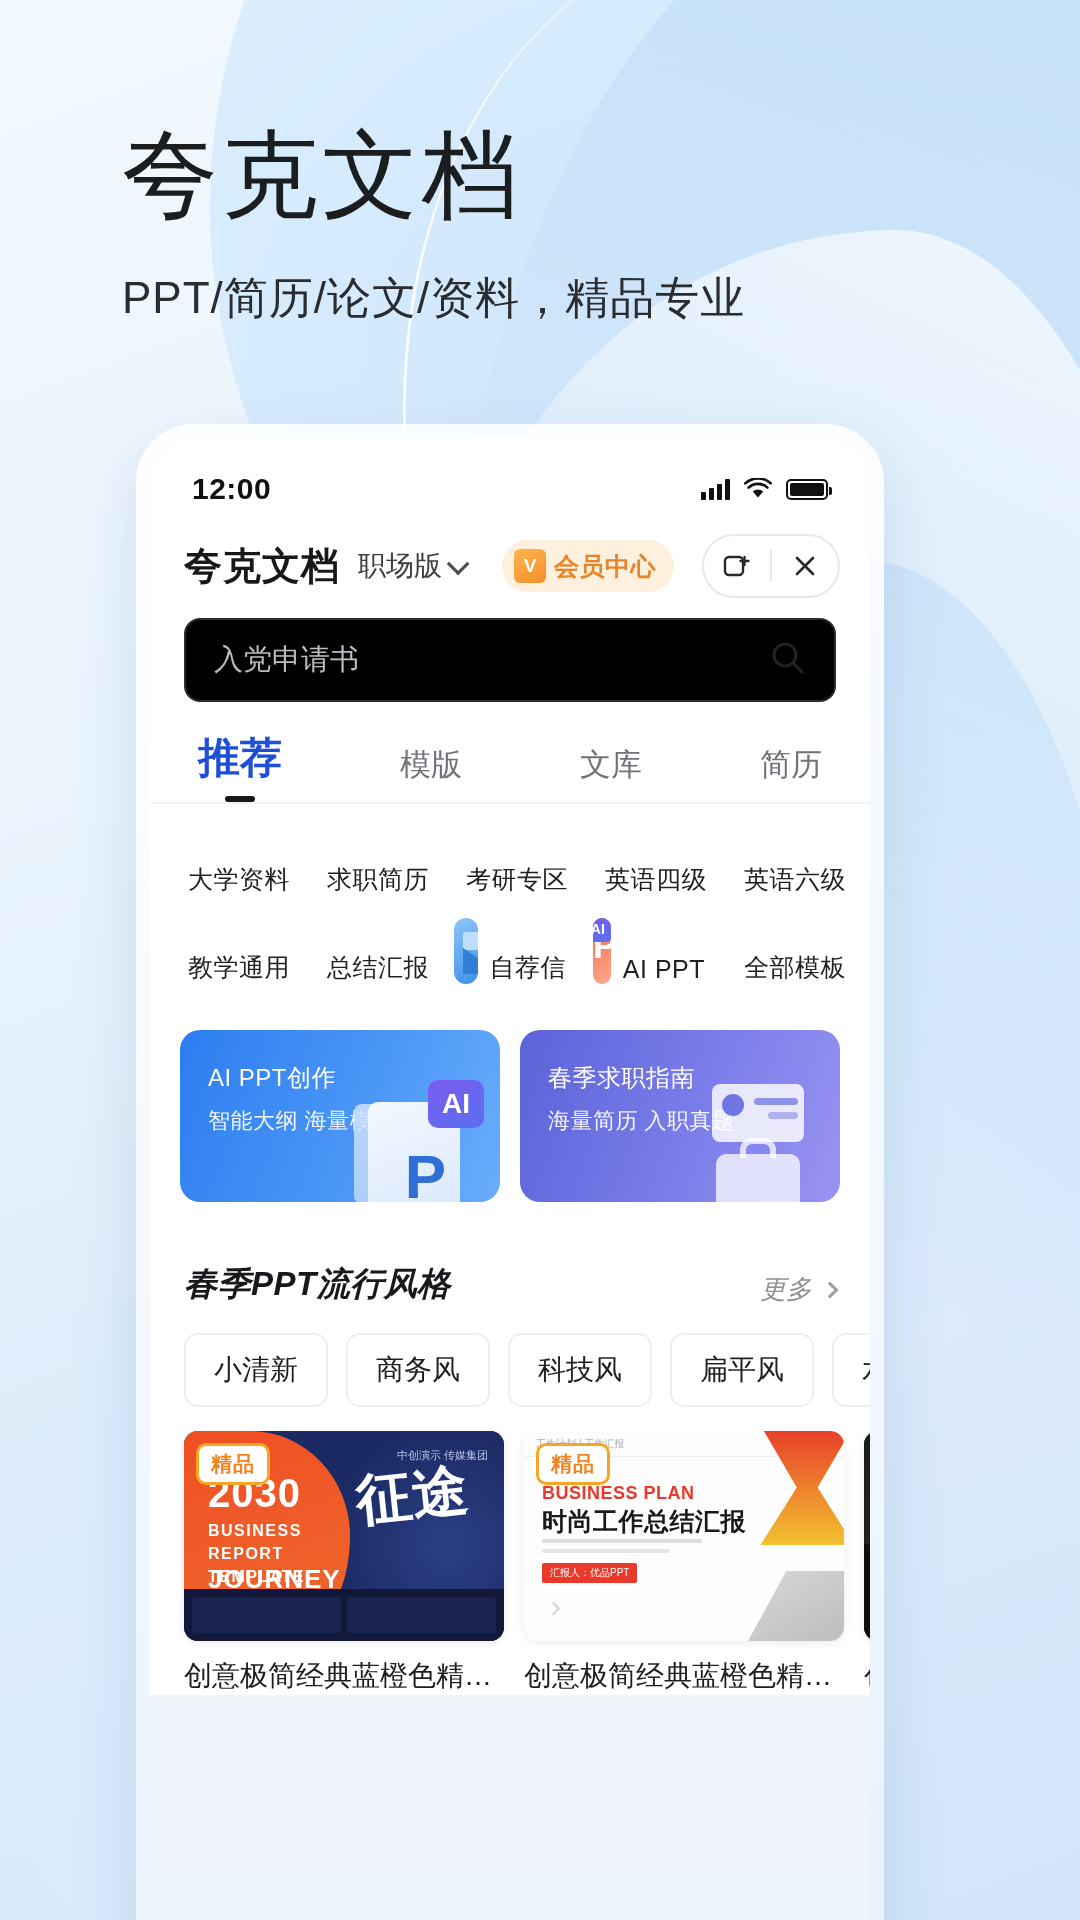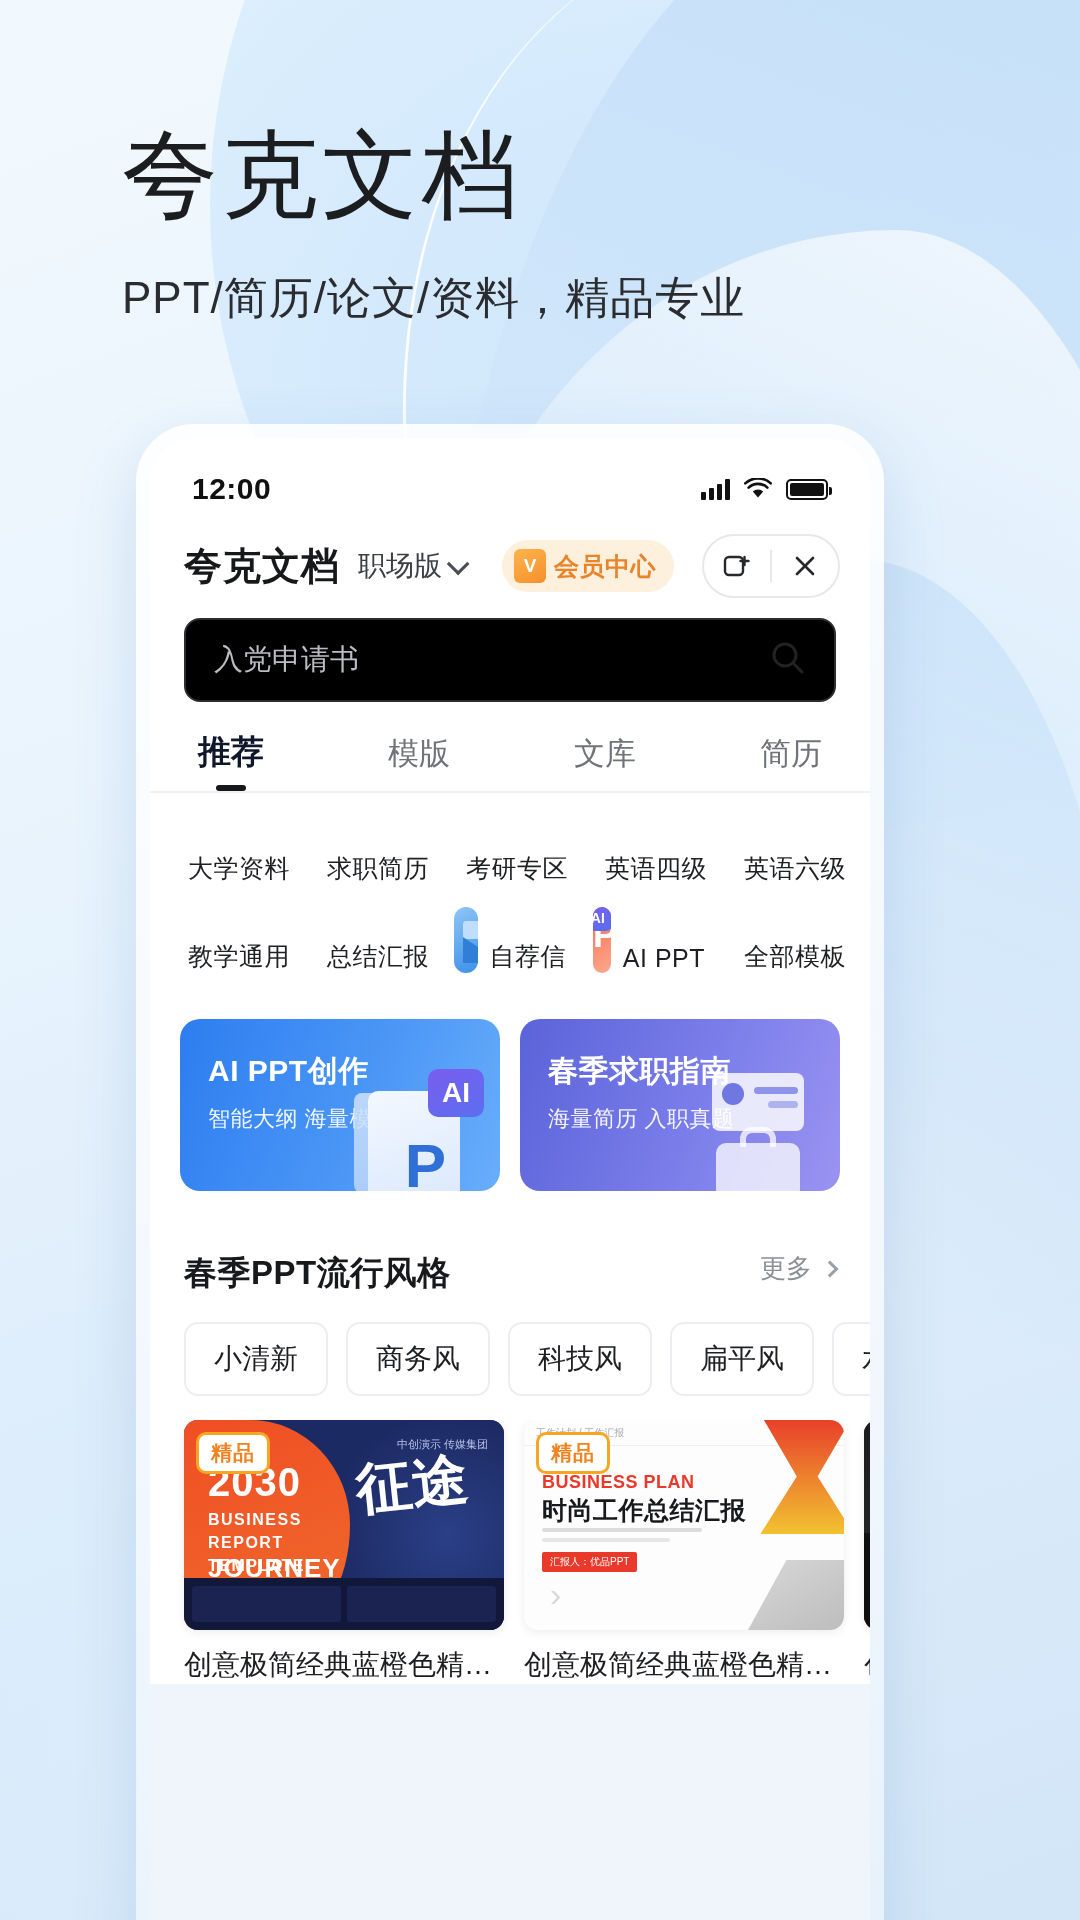--- a/index.html
+++ b/index.html
@@ -150,21 +150,21 @@
   }
   .search-placeholder { font-size: 29px; color: #b9bcc1; }
 
   
   .tabs {
     display: flex; align-items: flex-end; justify-content: space-between;
     padding: 28px 48px 0 48px;
     border-bottom: 2px solid #f0f1f3;
   }
   .tab { font-size: 31px; color: #70747a; padding-bottom: 16px; position: relative; }
-  .tab.active { color: #0f172a; font-weight: 700; font-size: 33px; }
+  .tab.active { color: #1d4ed8; font-weight: 700; font-size: 42px; }
   .tab.active::after {
     content: ""; position: absolute; left: 50%; transform: translateX(-50%);
     bottom: 0; width: 30px; height: 6px; background: #16181b; border-radius: 3px;
   }
 
   
   .grid { padding: 26px 26px 6px 26px; }
   .grid-row { display: flex; justify-content: space-between; margin-bottom: 22px; }
   .grid-cell { width: 112px; display: flex; align-items: flex-end; gap: 12px; }
   .tile { width: 66px; height: 66px; border-radius: 18px; position: relative; overflow: hidden; }
@@ -228,21 +228,21 @@
   .t-all i:nth-child(3){left:4px;bottom:5px}.t-all i:nth-child(4){right:4px;bottom:5px}
 
   
   .banners { display: flex; gap: 20px; padding: 18px 30px 26px 30px; }
   .banner {
     flex: 1; height: 172px; border-radius: 20px; position: relative; overflow: hidden;
     padding: 32px 0 0 28px; color: #fff;
   }
   .banner-1 { background: linear-gradient(110deg, #2d7df0 0%, #4a96f6 55%, #69aefb 100%); }
   .banner-2 { background: linear-gradient(110deg, #5a63d8 0%, #7b7eea 55%, #9a93f2 100%); }
-  .banner-title { font-size: 30px; font-weight: 700; letter-spacing: .5px; }
+  .banner-title { font-size: 24px; font-weight: 400; letter-spacing: .5px; }
   .banner-sub { font-size: 22px; margin-top: 12px; opacity: .93; letter-spacing: .5px; }
   .b1-art { position:absolute; right: 6px; bottom: -18px; width: 150px; height: 160px; }
   .b1-doc { position:absolute; right:34px; bottom:0; width:92px; height:118px;
             background: linear-gradient(160deg,#f3f8ff,#d9e8fc); border-radius:10px 10px 6px 6px; }
   .b1-doc2 { position:absolute; right:62px; bottom:16px; width:78px; height:100px;
              background: linear-gradient(160deg,#cfe2fb,#b6d4f8); border-radius:8px; opacity:.85; }
   .b1-p { position:absolute; right:48px; bottom:12px; color:#2f6fd6; font-size:62px;
           font-weight:800; line-height:1; }
   .b1-ai { position:absolute; right:10px; top:20px; width:56px; height:48px;
            background: linear-gradient(150deg,#7b5cf0,#5a6ff0); border-radius:10px;
@@ -258,21 +258,21 @@
   .b2-l2 { position:absolute; right:28px; top:54px; width:30px; height:7px;
            background:#aeb3f0; border-radius:4px; }
   .b2-bag { position:absolute; right:26px; bottom:-2px; width:84px; height:56px;
             background: rgba(255,255,255,.75); border-radius:10px; }
   .b2-handle { position:absolute; right:50px; bottom:50px; width:36px; height:20px;
                border:6px solid rgba(255,255,255,.75); border-bottom:none;
                border-radius:12px 12px 0 0; }
 
   
   .section { background:#fff; border-radius: 26px 26px 0 0; padding: 30px 0 0 0; margin-top: 4px; }
-  .sec-head { display:flex; align-items:flex-start; justify-content:space-between; padding: 0 34px; }
+  .sec-head { display:flex; align-items:flex-end; justify-content:space-between; padding: 0 34px; font-style: italic; }
   .sec-title { font-size: 33px; font-weight: 800; color: #17191c; letter-spacing: .5px; }
   .sec-more { display:flex; align-items:center; gap: 12px; font-size: 26px; color:#8b8f96; }
   .arrow { width: 12px; height: 12px; border-right:3px solid #9aa0a7; border-top:3px solid #9aa0a7;
            transform: rotate(45deg); }
 
   .chips { display:flex; gap:18px; padding: 26px 0 24px 34px; overflow:hidden; }
   .chip {
     flex: 0 0 auto; border:2px solid #eceef1; border-radius: 14px;
     padding: 16px 28px; font-size: 28px; color:#1d1f23; background:#fff; white-space:nowrap;
   }

